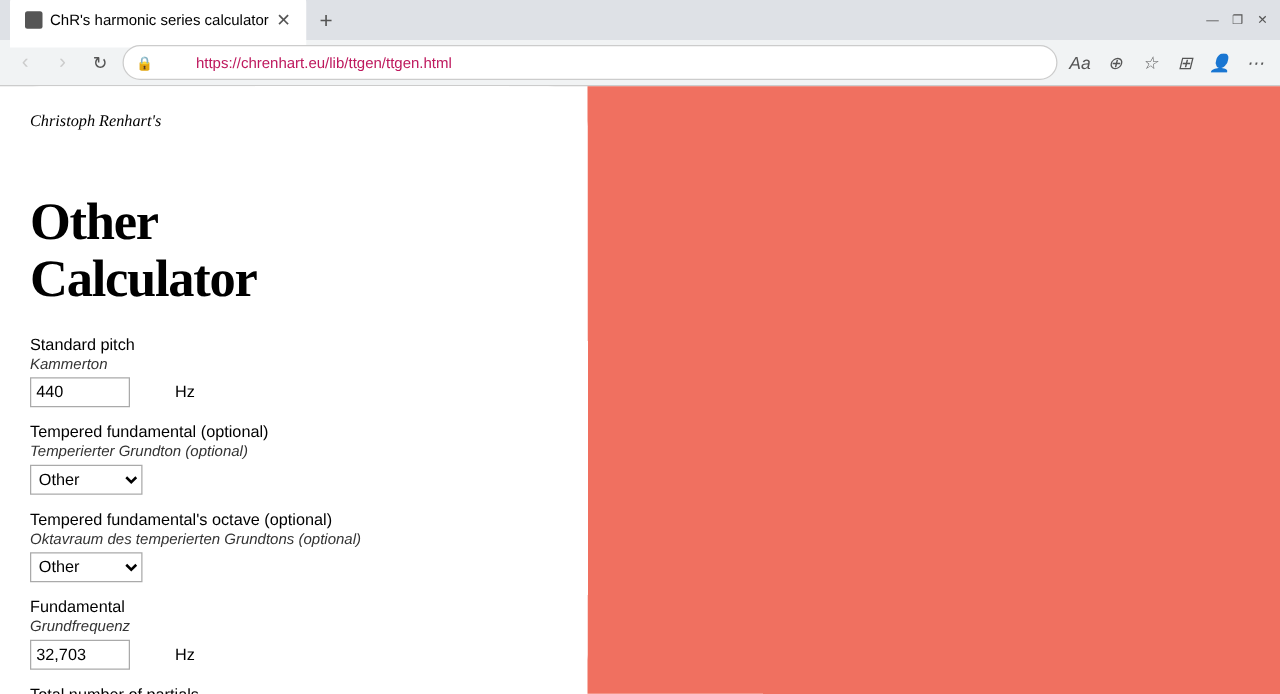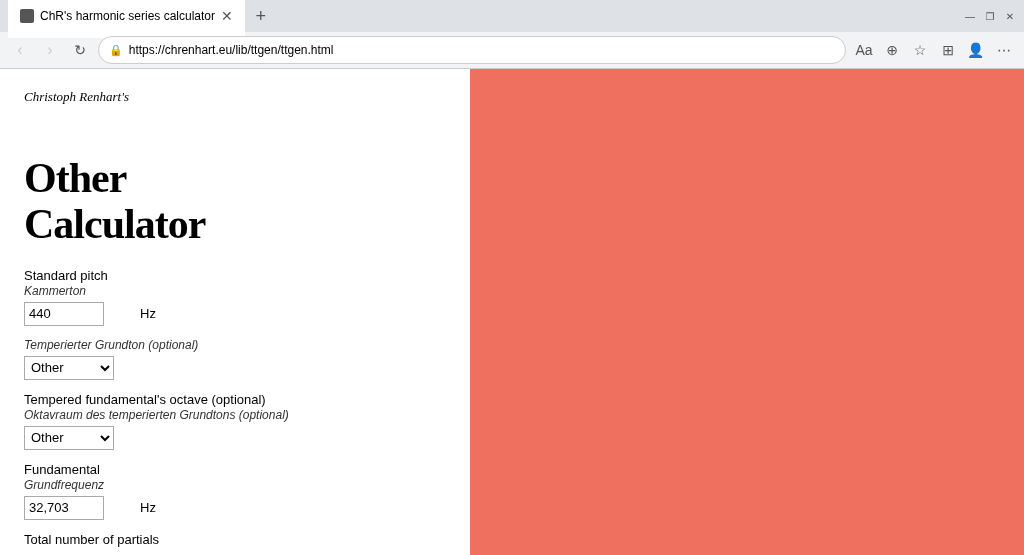--- a/index.html
+++ b/index.html
@@ -139,27 +139,29 @@
       gap: 6px;
     }
 
     .lock-icon {
       color: #777;
       font-size: 11px;
     }
 
     .address-text {
       font-size: 12px;
-      color: #000000;
+      color: #be185d;
+      margin-left: 28px;
     }
 
     .toolbar-icons {
       display: flex;
       gap: 4px;
       align-items: center;
+      font-style: italic;
     }
 
     .toolbar-icon {
       width: 24px;
       height: 24px;
       display: flex;
       align-items: center;
       justify-content: center;
       color: #555;
       font-size: 14px;
@@ -302,20 +304,21 @@
     <div class="form-section">
       <div class="field-label">Standard pitch</div>
       <div class="field-sublabel">Kammerton</div>
       <div class="input-row">
         <input type="text" class="text-input" value="440" style="">
         <span class="unit-label">Hz</span>
       </div>
     </div>
 
     <div class="form-section">
+      <div class="field-label">Tempered fundamental (optional)</div>
       <div class="field-sublabel">Temperierter Grundton (optional)</div>
       <select class="select-input">
         <option>Other</option>
         <option>C</option>
         <option>C#</option>
         <option>D</option>
         <option>D#</option>
         <option>E</option>
         <option>F</option>
         <option>F#</option>

